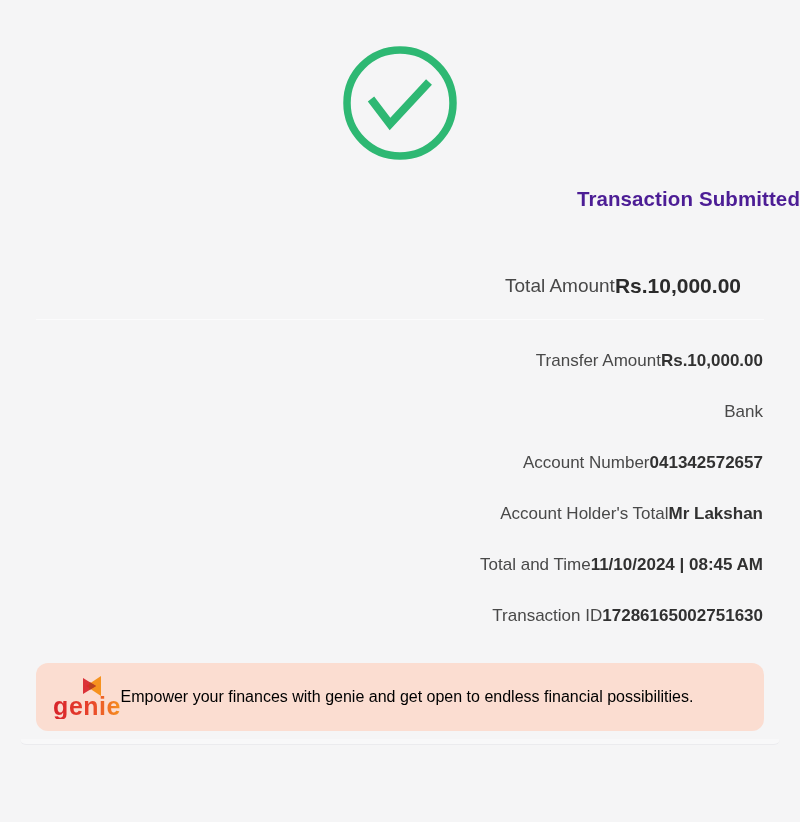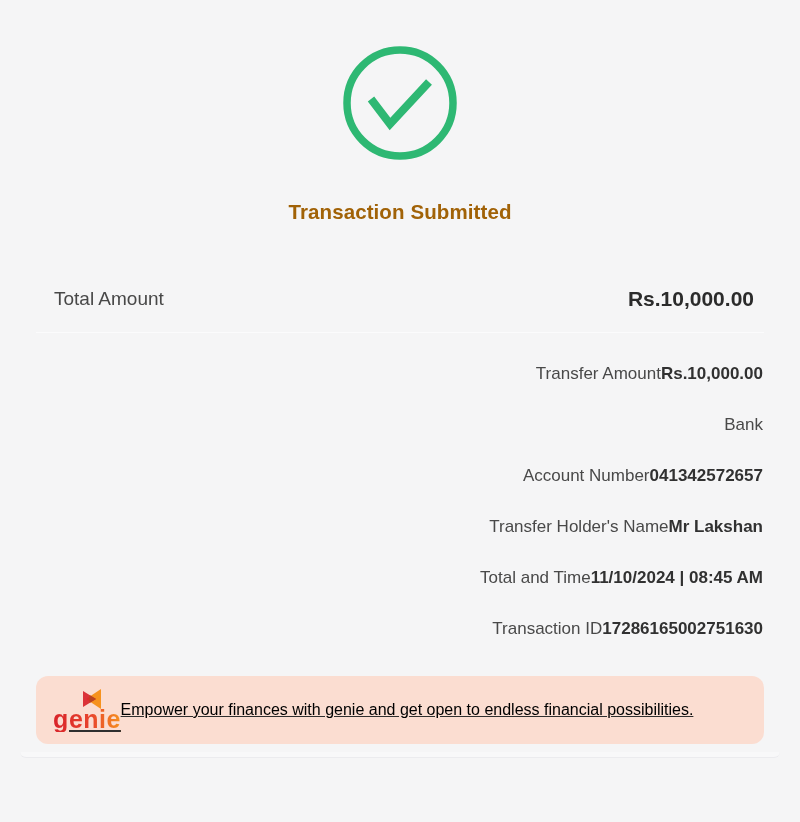--- a/index.html
+++ b/index.html
@@ -10,37 +10,36 @@
     color: #2f2f2f;
     overflow: hidden;
   }
   .page { width: 800px; height: 822px; position: relative; }
 
   
   .status-icon-wrap { display: flex; justify-content: center; padding-top: 43px; }
   .status-icon-wrap svg { display: block; }
 
   .status-title {
-    margin-top: 37px;
-    text-align: center;
+    margin-top: 24px;
+    text-align: right;
     font-size: 20.5px;
     font-weight: 700;
-    color: #a16207;
+    color: #4c1d95;
     letter-spacing: 0.1px;
   }
 
   
   .total-row {
     margin-top: 50px;
     height: 50px;
-    padding: 0 46px;
+    padding: 0 59px;
     display: flex;
     align-items: center;
-    justify-content: space-between;
-    margin-left: 8px;
+    justify-content: flex-end;
   }
   .total-label { font-size: 19px; color: #484848; }
   .total-value { font-size: 21px; font-weight: 700; color: #2b2b2b; }
 
   .divider {
     margin: 8px 36px 0 36px;
     height: 1px;
     background: #e5e5e7;
     border-bottom: 1px solid #fbfbfc;
   }
@@ -59,21 +58,20 @@
 
   
   .promo-banner {
     margin: 22px 36px 0 36px;
     height: 68px;
     background: #fbddd1;
     border-radius: 12px;
     display: flex;
     align-items: center;
     padding: 0 20px;
-    text-decoration: underline;
   }
   .genie-logo {
     width: 62px;
     display: flex;
     flex-direction: column;
     align-items: center;
     line-height: 1;
     flex: none;
   }
   .genie-logo svg { display: block; margin-left: 10px; }
@@ -131,21 +129,21 @@
       <span class="detail-value">Rs.10,000.00</span>
     </div>
     <div class="detail-row">
       <span class="detail-label">Bank</span>
     </div>
     <div class="detail-row">
       <span class="detail-label">Account Number</span>
       <span class="detail-value">041342572657</span>
     </div>
     <div class="detail-row">
-      <span class="detail-label">Transfer Holder's Name</span>
+      <span class="detail-label">Account Holder's Total</span>
       <span class="detail-value">Mr Lakshan</span>
     </div>
     <div class="detail-row">
       <span class="detail-label">Total and Time</span>
       <span class="detail-value">11/10/2024 | 08:45 AM</span>
     </div>
     <div class="detail-row">
       <span class="detail-label">Transaction ID</span>
       <span class="detail-value">17286165002751630</span>
     </div>

